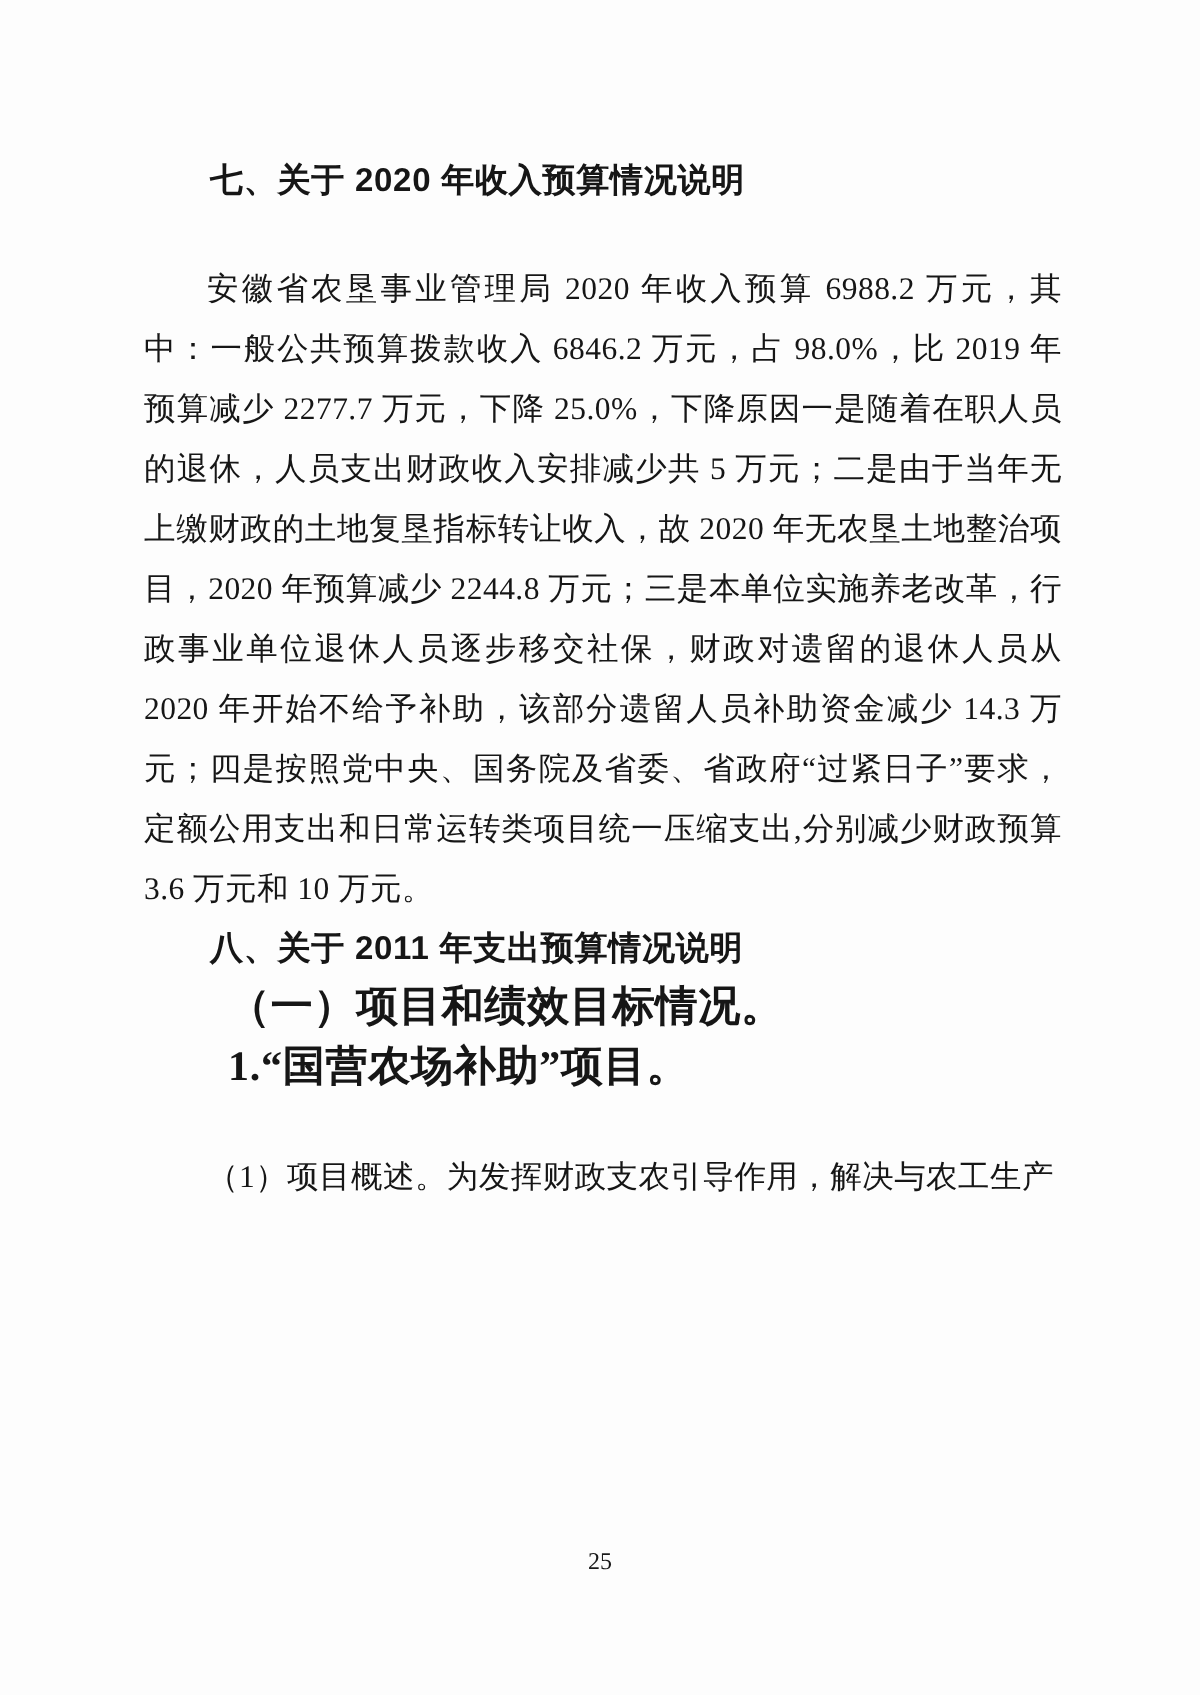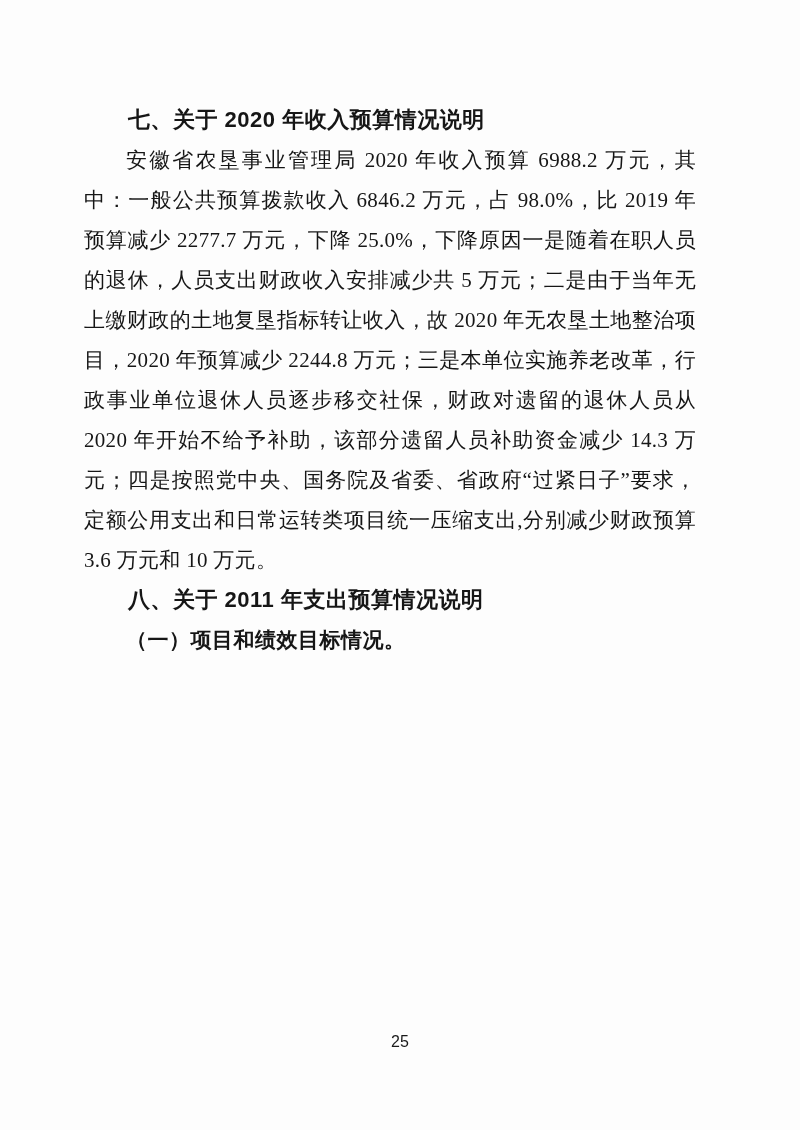--- a/index.html
+++ b/index.html
@@ -11,77 +11,80 @@
     position: relative;
     width: 800px;
     height: 1130px;
     margin: 0 auto;
     background: #fdfdfd;
     color: #161616;
     overflow: hidden;
   }
   .content {
     position: absolute;
-    left: 84px;
+    left: 96px;
     top: 100px;
     width: 612px;
   }
   
   .h-sans {
     font-family: "Liberation Sans", "DejaVu Sans", sans-serif;
     font-weight: 700;
     font-size: 22px;
     line-height: 40px;
     text-indent: 2em;
     letter-spacing: 0.5px;
   }
   
   .h-kai {
     font-family: "Liberation Serif", "DejaVu Serif", serif;
     font-weight: 700;
-    font-size: 21px;
+    font-size: 28px;
     line-height: 40px;
     text-indent: 2em;
     letter-spacing: 0.5px;
   }
   
   .p {
     font-family: "Liberation Serif", "DejaVu Serif", serif;
     font-weight: 400;
     font-size: 21px;
     line-height: 40px;
     text-indent: 2em;
     text-align: justify;
     letter-spacing: 0.3px;
+    margin-top: 32px;
   }
   .page-number {
     position: absolute;
     left: 0;
     right: 0;
     top: 1033px;
     text-align: center;
-    font-family: Liberation Sans, sans-serif;
+    font-family: Liberation Serif, serif;
     font-size: 16px;
     color: #1a1a1a;
   }
 </style>
 </head>
 <body>
 
 <div class="page">
   <div class="content">
 
     <div class="h-sans">七、关于 2020 年收入预算情况说明</div>
 
     <div class="p">安徽省农垦事业管理局 2020 年收入预算 6988.2 万元，其中：一般公共预算拨款收入 6846.2 万元，占 98.0%，比 2019 年预算减少 2277.7 万元，下降 25.0%，下降原因一是随着在职人员的退休，人员支出财政收入安排减少共 5 万元；二是由于当年无上缴财政的土地复垦指标转让收入，故 2020 年无农垦土地整治项目，2020 年预算减少 2244.8 万元；三是本单位实施养老改革，行政事业单位退休人员逐步移交社保，财政对遗留的退休人员从 2020 年开始不给予补助，该部分遗留人员补助资金减少 14.3 万元；四是按照党中央、国务院及省委、省政府“过紧日子”要求，定额公用支出和日常运转类项目统一压缩支出,分别减少财政预算 3.6 万元和 10 万元。</div>
 
     <div class="h-sans">八、关于 2011 年支出预算情况说明</div>
 
 
 
     <div class="h-kai">（一）项目和绩效目标情况。</div>
 
+    <div class="h-kai">1.“国营农场补助”项目。</div>
 
+    <div class="p">（1）项目概述。为发挥财政支农引导作用，解决与农工生产</div>
 
   </div>
 
   <div class="page-number">25</div>
 </div>
 
 </body></html>

